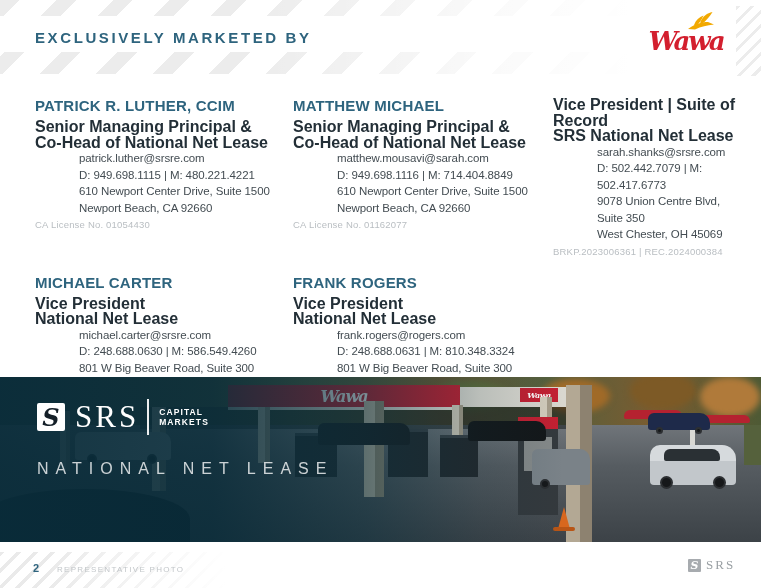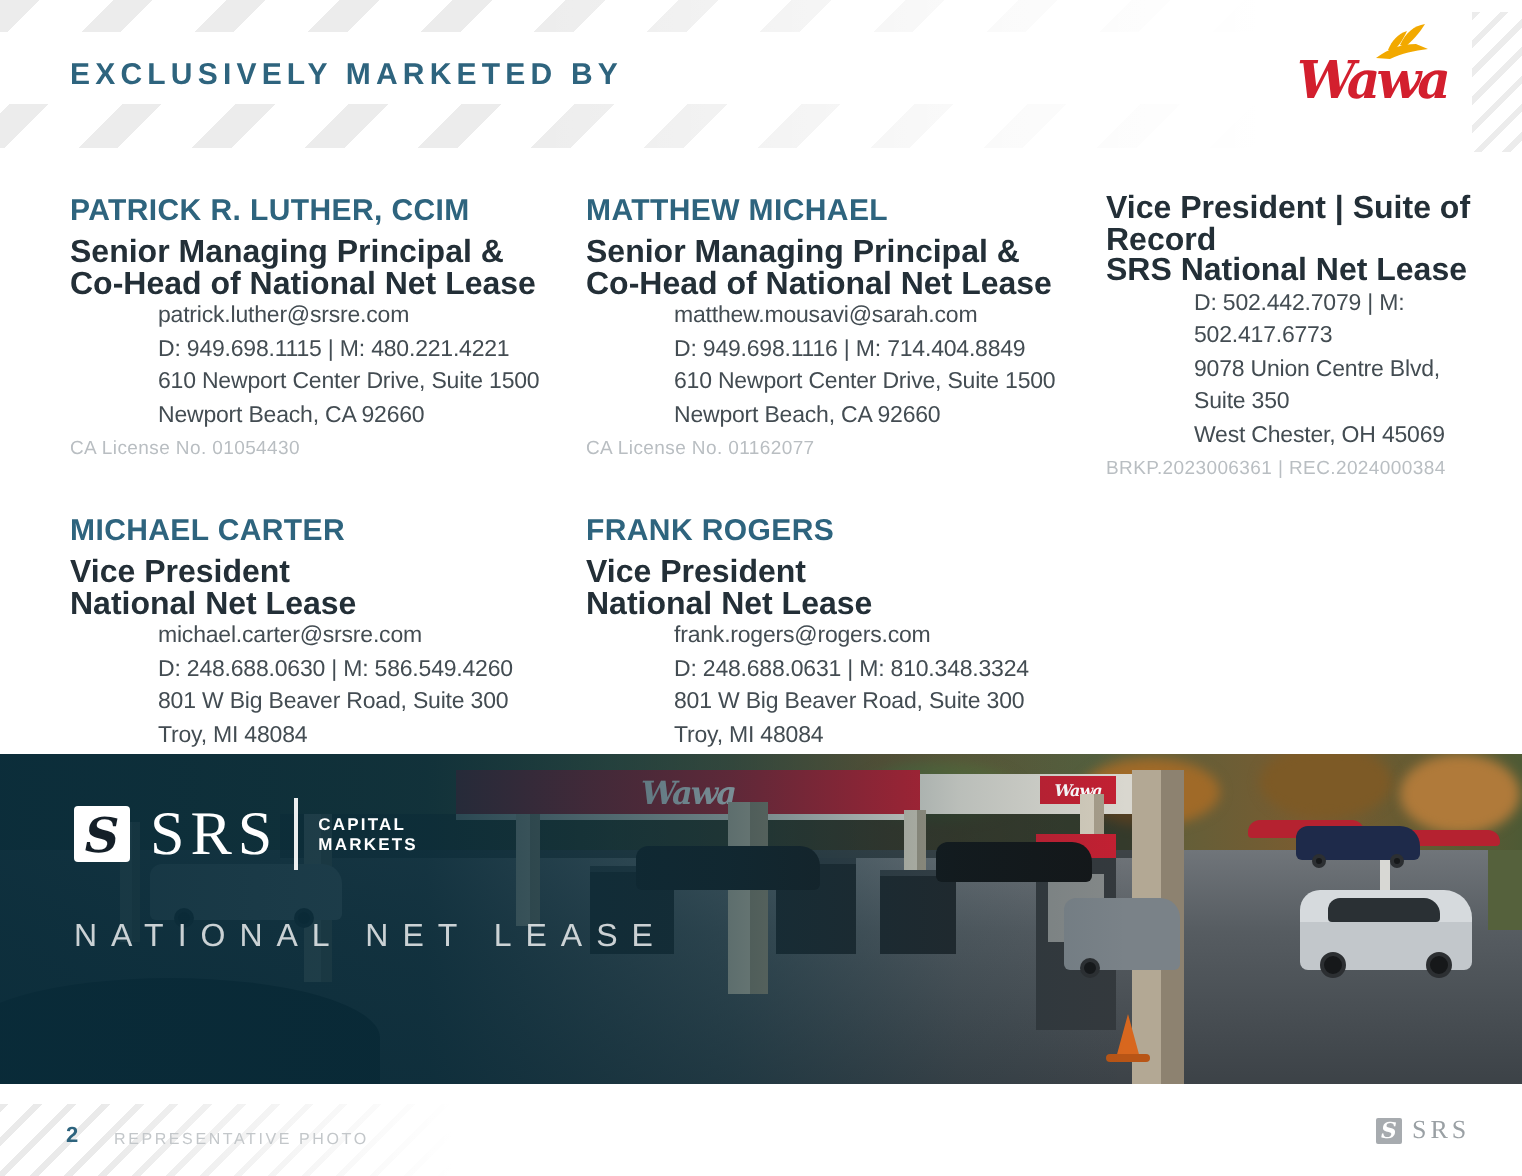--- a/index.html
+++ b/index.html
@@ -142,20 +142,21 @@
       <div class="contact-line">matthew.mousavi@sarah.com</div>
       <div class="contact-line">D: 949.698.1116 | M: 714.404.8849</div>
       <div class="contact-line">610 Newport Center Drive, Suite 1500</div>
       <div class="contact-line">Newport Beach, CA 92660</div>
       <div class="contact-license">CA License No. 01162077</div>
     </div>
 
     <div class="contact">
       <div class="contact-title">Vice President | Suite of Record</div>
       <div class="contact-title">SRS National Net Lease</div>
+      <div class="contact-line">sarah.shanks@srsre.com</div>
       <div class="contact-line">D: 502.442.7079 | M: 502.417.6773</div>
       <div class="contact-line">9078 Union Centre Blvd, Suite 350</div>
       <div class="contact-line">West Chester, OH 45069</div>
       <div class="contact-license">BRKP.2023006361 | REC.2024000384</div>
     </div>
 
     <div class="contact">
       <div class="contact-name">MICHAEL CARTER</div>
       <div class="contact-title">Vice President</div>
       <div class="contact-title">National Net Lease</div>

